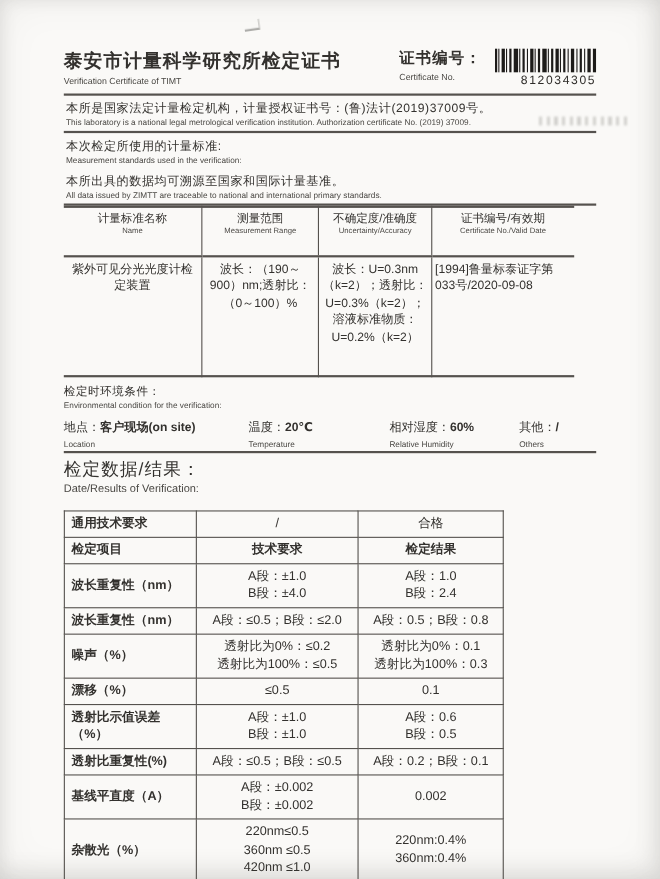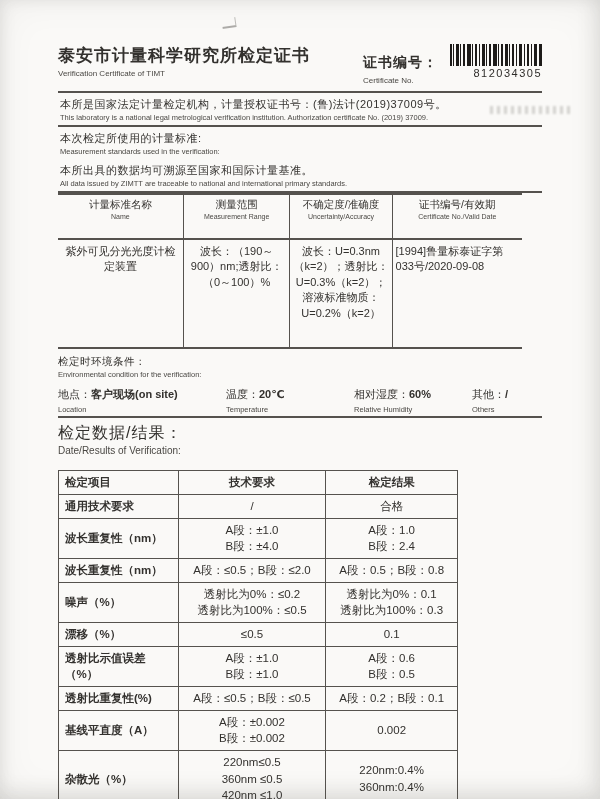--- a/index.html
+++ b/index.html
@@ -15,21 +15,21 @@
     background:#faf9f7;
     box-shadow:inset 0 0 40px rgba(0,0,0,0.05);
     padding:44px 58px 0 58px;
   }
   
   .hdr { display:flex; align-items:flex-start; padding-bottom:6px;
          border-bottom:2px solid #55524e; }
   .hdr-title-block { width:250px; }
   .hdr-title-cn { font-size:17px; font-weight:bold; letter-spacing:1px; white-space:nowrap; }
   .hdr-title-en { font-size:8px; color:#4a4844; margin-top:2px; }
-  .hdr-cert { margin-left:55px;margin-top:10px; }
+  .hdr-cert { margin-left:55px; }
   .hdr-cert-cn { font-size:14px; font-weight:bold; letter-spacing:1px; }
   .hdr-cert-en { font-size:8px; color:#4a4844; margin-top:4px; }
   .hdr-barcode-block { margin-left:12px; text-align:right; }
   .barcode { width:92px; height:22px; display:block; }
   .barcode-num { font-size:11px; letter-spacing:1.5px; margin-top:1px; color:#2e2c29; }
   
   .stmt { padding:4px 0 3px 2px; border-bottom:2px solid #55524e; }
   .stmt.no-line { border-bottom:none; }
   .stmt-cn { font-size:11px; letter-spacing:0.5px; }
   .stmt-en { font-size:7.5px; color:#4a4844; margin-top:1px; }
@@ -206,28 +206,28 @@
   </div>
 
   <table class="res-table">
     <colgroup>
         <col class="c1">
         <col class="c2">
         <col class="c3">
       </colgroup>
     <tbody>
         <tr>
+      <td>通用技术要求</td>
+      <td>/</td>
+      <td>合格</td>
+    </tr>
+    <tr>
       <th>检定项目</th>
       <th>技术要求</th>
       <th>检定结果</th>
-    </tr>
-    <tr>
-      <td>通用技术要求</td>
-      <td>/</td>
-      <td>合格</td>
     </tr>
     <tr>
       <td>波长重复性（nm）</td>
       <td>A段：±1.0
 B段：±4.0</td>
       <td>A段：1.0
 B段：2.4</td>
     </tr>
     <tr>
       <td>波长重复性（nm）</td>

